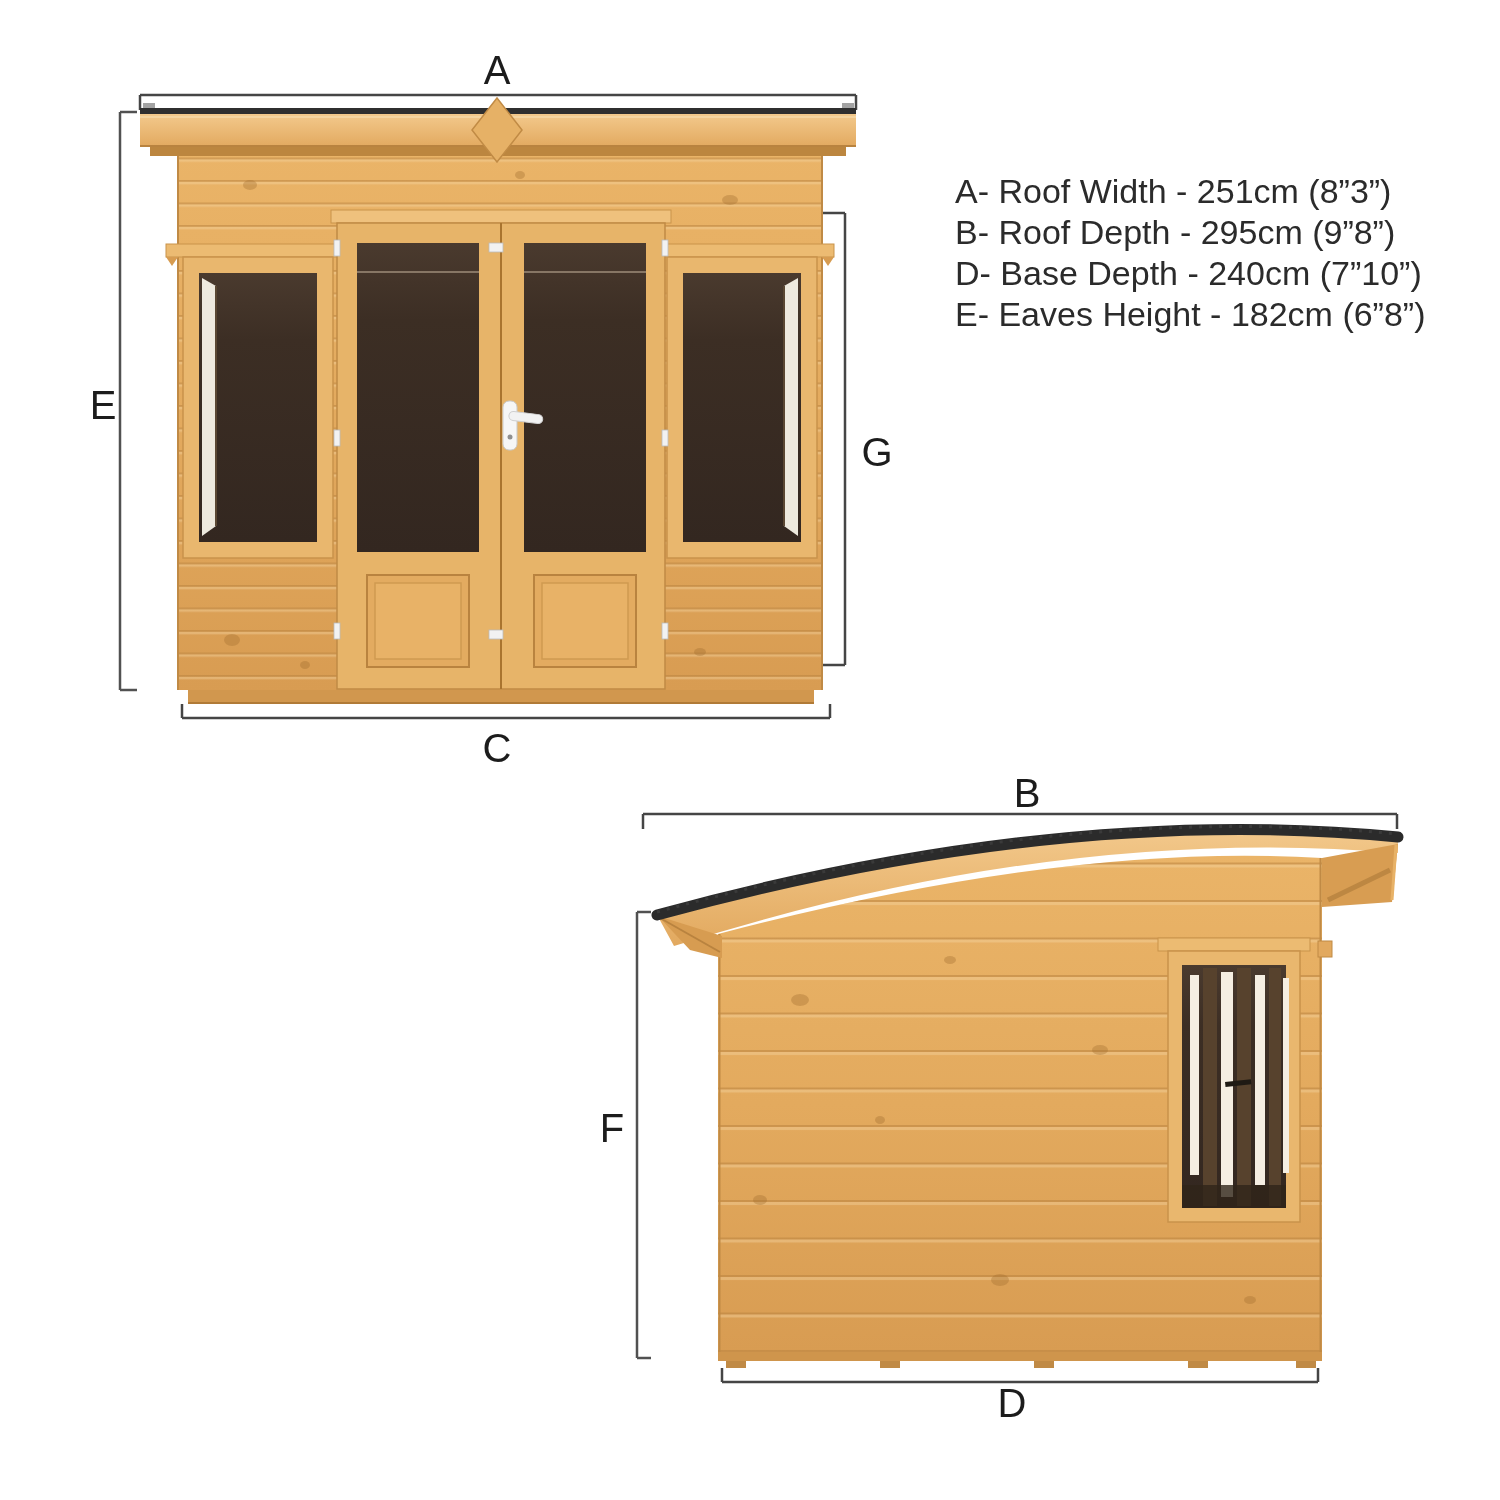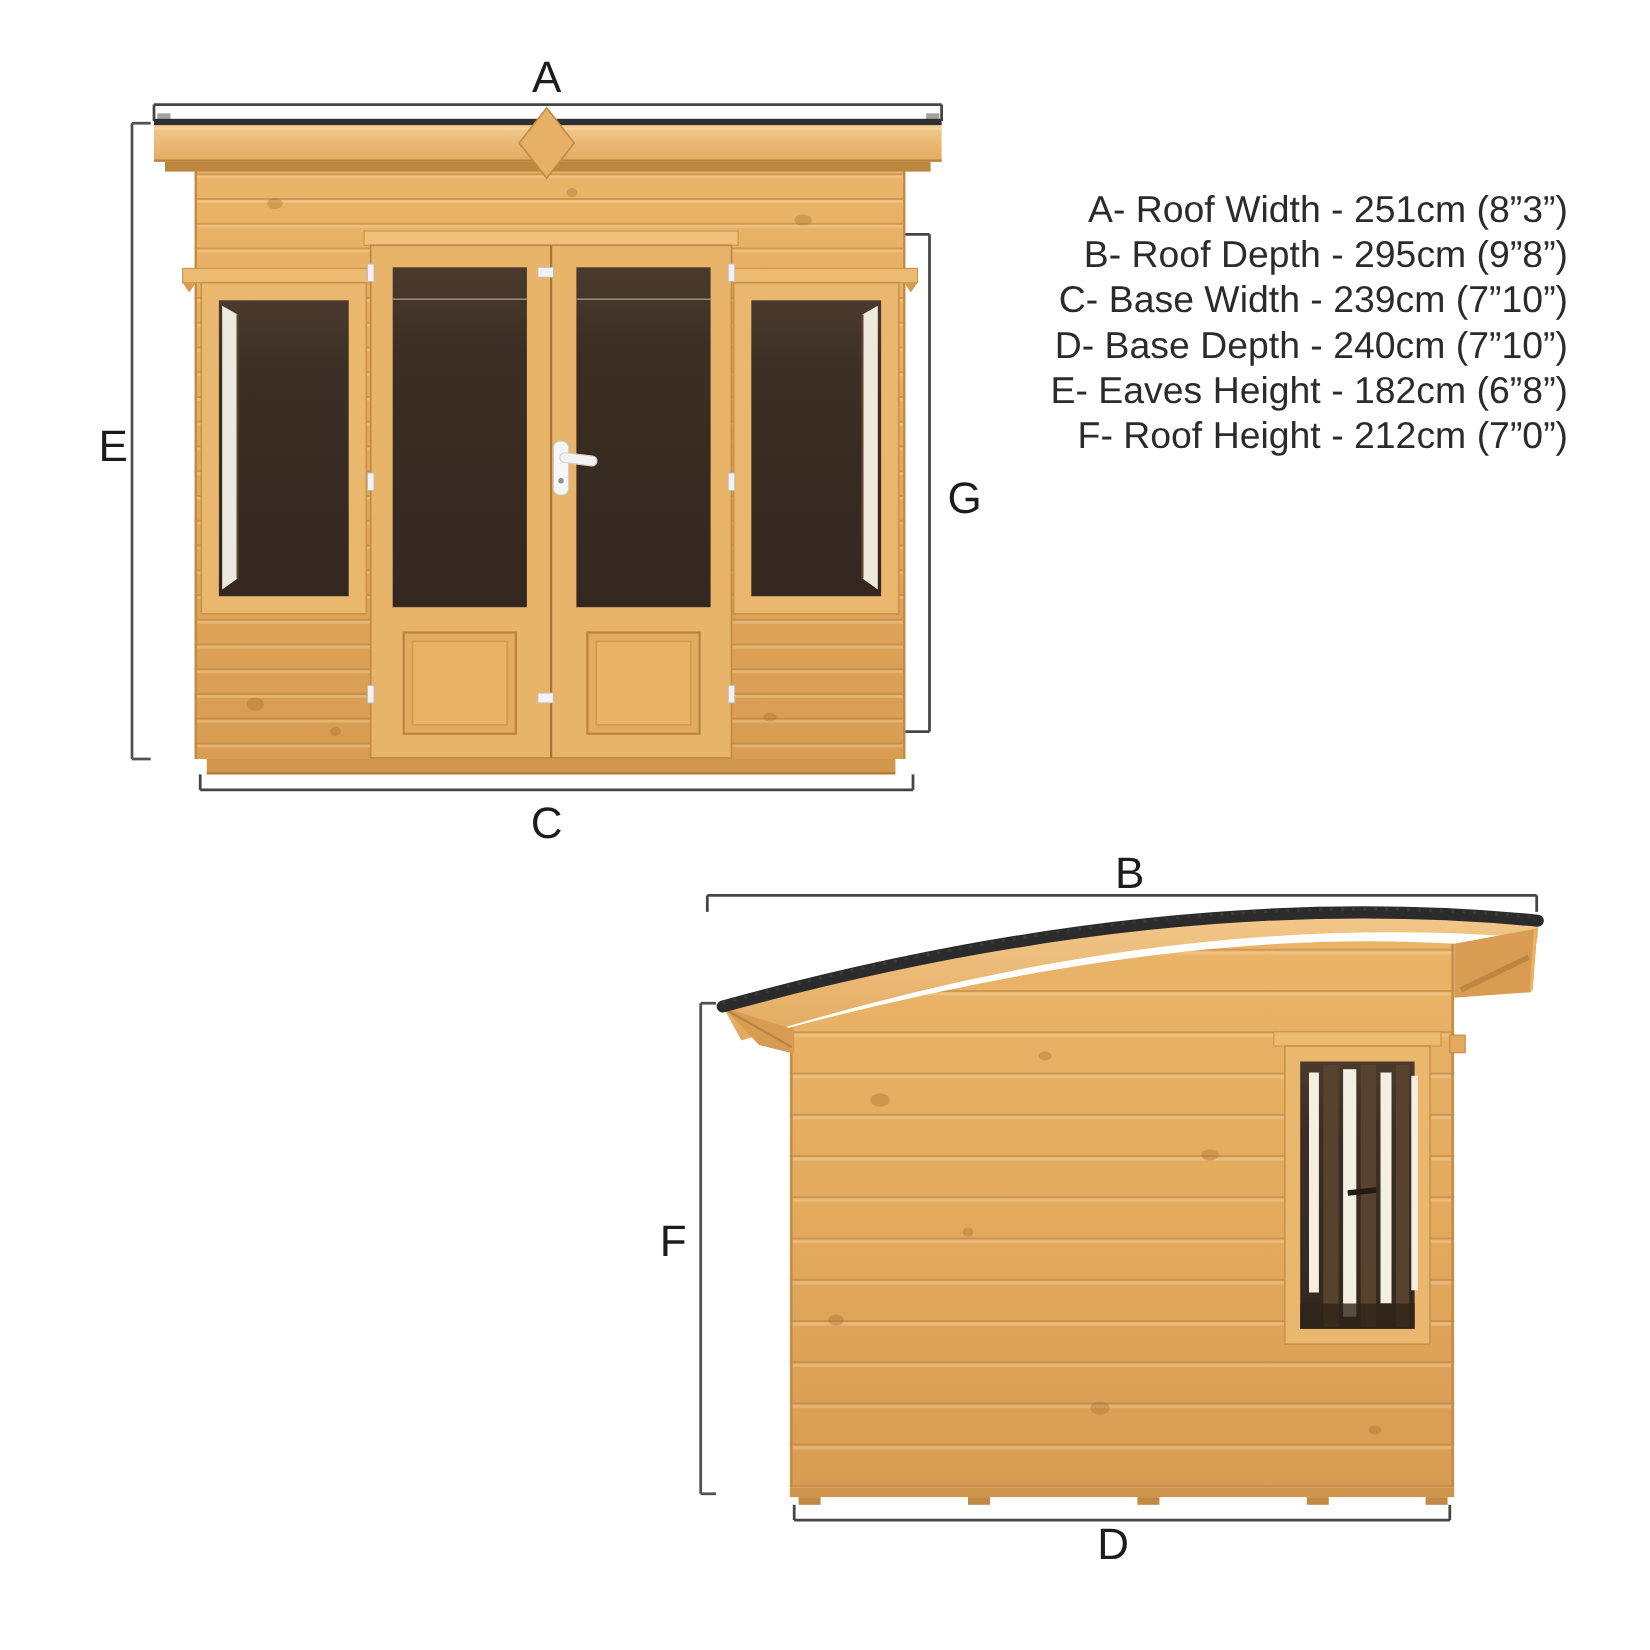--- a/index.html
+++ b/index.html
@@ -1,19 +1,19 @@
 <!DOCTYPE html>
 <html><head>
 <meta charset="utf-8">
 <style>
   html,body{margin:0;padding:0;background:#fff;}
   .canvas{position:relative;width:1500px;height:1500px;background:#ffffff;overflow:hidden;
           font-family:"Liberation Sans",sans-serif;}
   .diagram-svg{position:absolute;left:0;top:0;}
-  .specs{position:absolute;left:955px;top:171px;text-align:right;}
+  .specs{position:absolute;left:955px;top:171px;}
   .spec-line{font-size:34px;line-height:41px;color:#2b2b2b;white-space:nowrap;
              font-family:"Liberation Sans",sans-serif;}
   .dim-letter{font-size:40px;fill:#1c1c1c;font-family:"Liberation Sans",sans-serif;}
 </style>
 </head>
 <body>
 
 <div class="canvas">
 
 <svg class="diagram-svg" width="1500" height="1500" viewBox="0 0 1500 1500">
@@ -232,19 +232,17 @@
         <rect x="1188" y="1361" width="20" height="7"></rect>
         <rect x="1296" y="1361" width="20" height="7"></rect>
       </g>
     </g>
   </g>
 </svg>
 
 <div class="specs">
   <div class="spec-line">A- Roof Width - 251cm (8”3”)</div>
   <div class="spec-line">B- Roof Depth - 295cm (9”8”)</div>
-  <div class="spec-line">C- Base Width - 239cm (7”10”)</div>
   <div class="spec-line">D- Base Depth - 240cm (7”10”)</div>
   <div class="spec-line">E- Eaves Height - 182cm (6”8”)</div>
-  <div class="spec-line">F- Roof Height - 212cm (7”0”)</div>
 </div>
 
 </div>
 
 </body></html>

